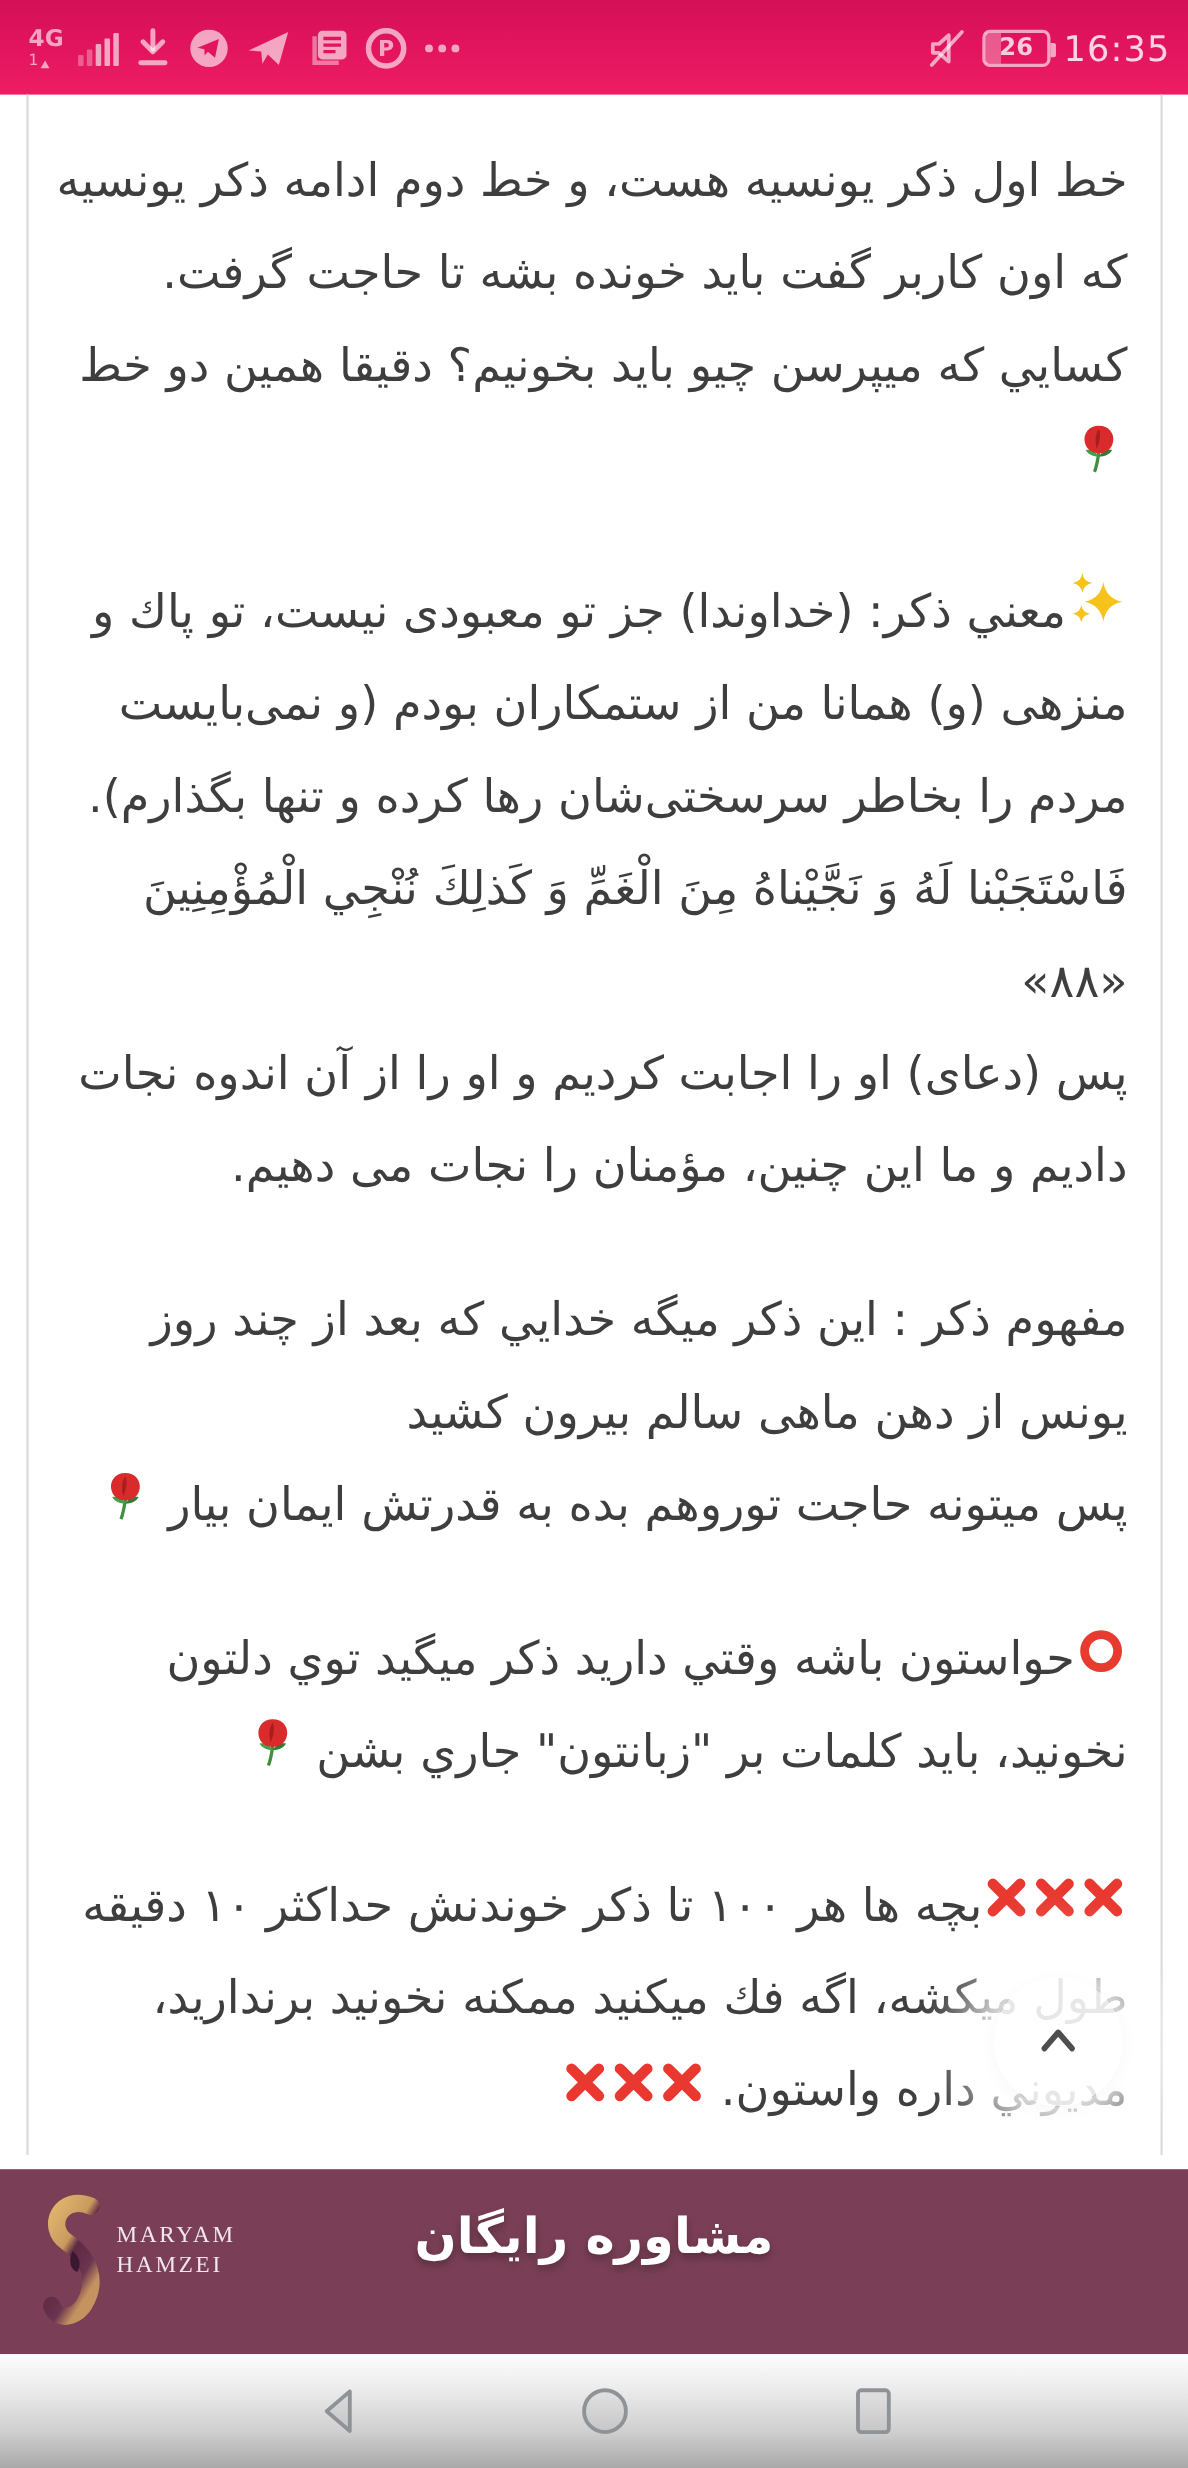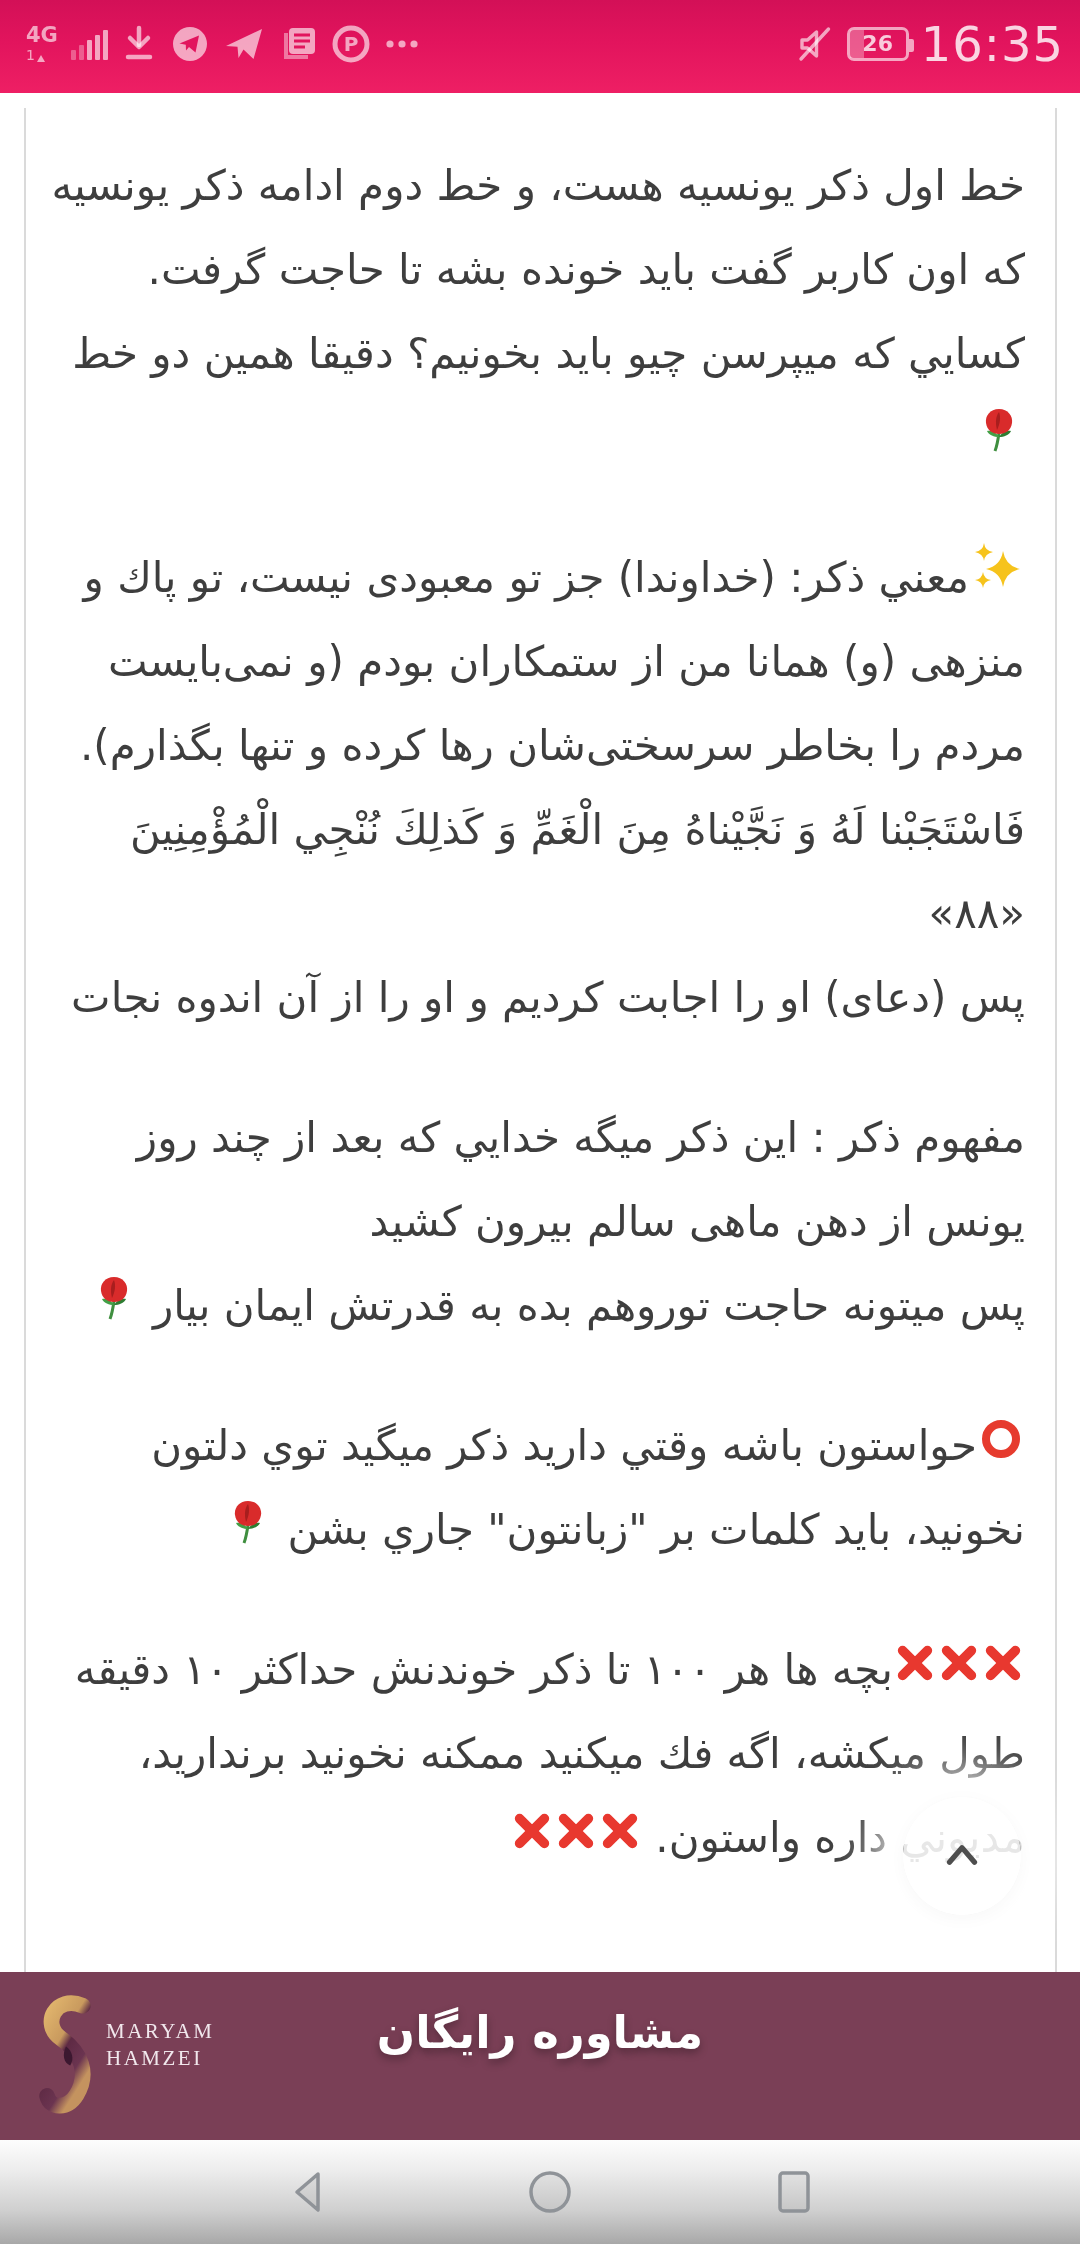--- a/index.html
+++ b/index.html
@@ -23,24 +23,24 @@
   .bars{display:inline-flex;align-items:flex-end;gap:3px;height:32px;}
   .bars i{display:inline-block;width:5px;background:rgba(255,255,255,.62);border-radius:1px;}
   .bars i:nth-child(1),.bars i:nth-child(2){opacity:.5;}
   .battery{position:relative;display:inline-flex;align-items:center;justify-content:center;
     width:62px;height:34px;border:3px solid rgba(255,255,255,.62);border-radius:7px;
     box-sizing:border-box;}
   .battery::after{content:"";position:absolute;right:-8px;top:9px;width:5px;height:13px;
     background:rgba(255,255,255,.62);border-radius:0 2px 2px 0;}
   .batt-fill{position:absolute;left:0;top:0;bottom:0;width:26%;background:rgba(255,255,255,.30);}
   .batt-num{position:relative;font-size:22px;color:rgba(255,255,255,.78);font-weight:bold;}
-  .sb-time{font-size:48px;color:rgba(255,255,255,.82);letter-spacing:1px;}
-
-  
-  .page{position:absolute;top:108px;left:0;width:1080px;height:1879px;background:#ffffff;}
+  .sb-time{font-size:32px;color:rgba(255,255,255,.82);letter-spacing:1px;}
+
+  
+  .page{position:absolute;top:86px;left:0;width:1080px;height:1879px;background:#ffffff;}
   .page::before,.page::after{content:"";position:absolute;top:0;bottom:6px;width:2px;background:#dadada;}
   .page::before{left:24px;}
   .page::after{right:23px;}
   .content{position:absolute;left:26px;right:25px;top:0;bottom:0;box-sizing:border-box;
     padding:36px 30px 0 30px;direction:rtl;text-align:right;overflow:hidden;
     color:#3e3e3e;font-size:42px;}
   .para{margin:0 0 56px 0;}
   .para:last-child{margin-bottom:0;}
   .line{line-height:84px;white-space:nowrap;}
   .line span{vertical-align:baseline;}
@@ -167,20 +167,21 @@
           <div class="line"><span class="ic ic-sparkles"><svg width="50" height="50" viewBox="0 0 50 50" fill="#f6c31c">
                 <path d="M31 9 Q33.5 24 48 27 Q33.5 30 31 45 Q28.5 30 14 27 Q28.5 24 31 9 Z"></path>
                 <path d="M12 1 Q13 9 21 10 Q13 11.5 12 19 Q11 11.5 3 10 Q11 9 12 1 Z"></path>
                 <path d="M11 30 Q12 37 19 38 Q12 39 11 46 Q10 39 3 38 Q10 37 11 30 Z"></path>
               </svg></span><span>معني ذكر: (خداوندا) جز تو معبودی نیست، تو پاك و</span></div>
           <div class="line"><span>منزهی (و) همانا من از ستمكاران بودم (و نمی‌بایست</span></div>
           <div class="line"><span>مردم را بخاطر سرسختی‌شان رها كرده و تنها بگذارم).</span></div>
           <div class="line"><span>فَاسْتَجَبْنا لَهُ وَ نَجَّيْناهُ مِنَ الْغَمِّ وَ كَذلِكَ نُنْجِي الْمُؤْمِنِينَ</span></div>
           <div class="line"><span>«۸۸»</span></div>
           <div class="line"><span>پس (دعای) او را اجابت كردیم و او را از آن اندوه نجات</span></div>
+          <div class="line"><span>دادیم و ما این چنین، مؤمنان را نجات می دهیم.</span></div>
         </div>
         <div class="para">
           <div class="line"><span>مفهوم ذكر : این ذكر میگه خدایي كه بعد از چند روز</span></div>
           <div class="line"><span>یونس از دهن ماهی سالم بیرون كشید</span></div>
           <div class="line"><span>پس میتونه حاجت توروهم بده به قدرتش ایمان بیار </span><span class="ic ic-rose"><svg width="46" height="46" viewBox="0 0 46 46">
                 <path d="M23 27 C22 34 21 40 19 45" stroke="#3f8f3f" stroke-width="3" fill="none"></path>
                 <path d="M23 31 C18 31 13 29 11 25 C15 24 20 26 23 31 Z" fill="#43a047"></path>
                 <path d="M23 31 C28 31 33 29 35 25 C31 24 26 26 23 31 Z" fill="#2e7d32"></path>
                 <path d="M23 3 C14 3 9 10 10 17 C11 24 16 28 23 28 C30 28 35 24 36 17 C37 10 32 3 23 3 Z" fill="#d92b2b"></path>
                 <path d="M23 6 C20 10 19 16 21 24 C24 18 25 11 23 6 Z" fill="#a81e1e"></path>

